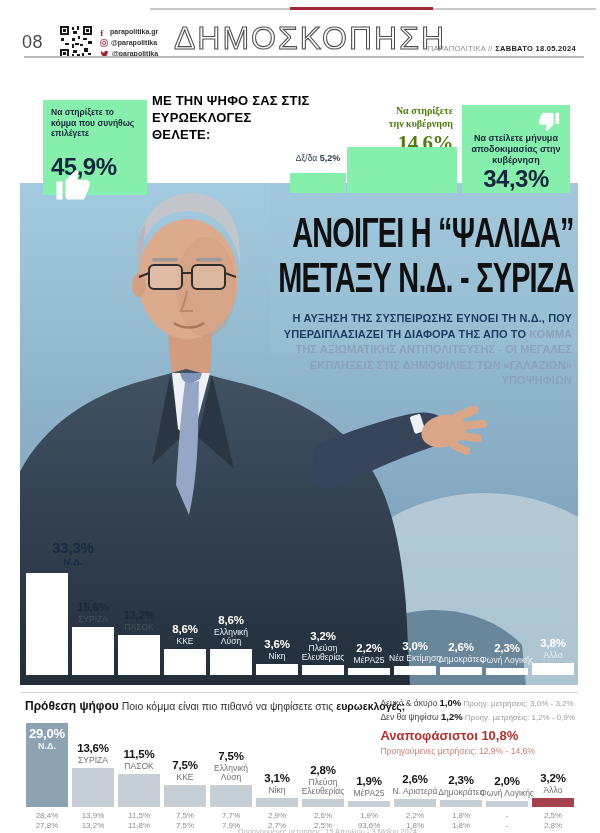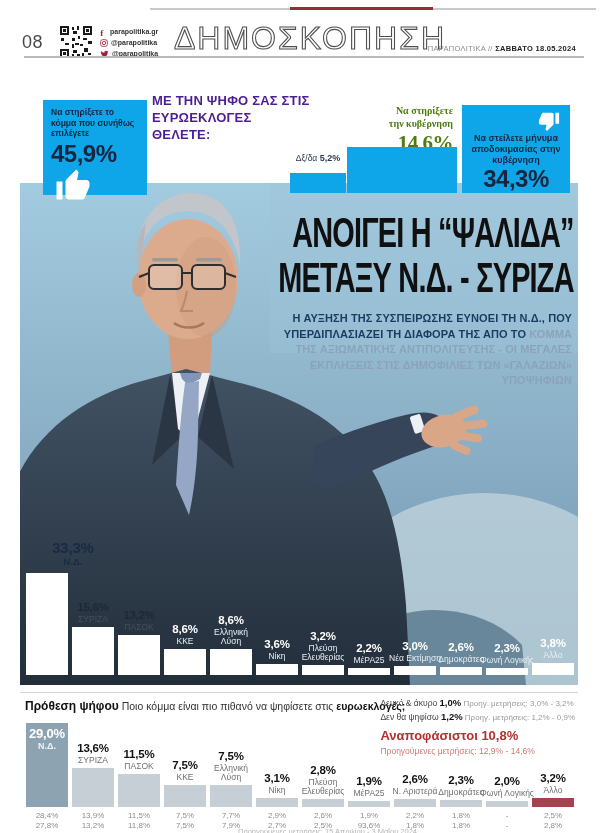--- a/index.html
+++ b/index.html
@@ -16,33 +16,33 @@
   .masthead{position:absolute;left:160px;top:20px;width:300px;text-align:center;
             font-size:32px;letter-spacing:2px;font-weight:400;color:#8f8f8f;}
   @supports (-webkit-text-stroke: 1px black){
     .masthead{color:transparent;-webkit-text-stroke:1.1px #4f4f4f;}
   }
   .dateline{position:absolute;right:24px;top:44px;font-size:7.5px;color:#8a8a8a;letter-spacing:.3px;}
   .dateline b{color:#222;}
   
   .hero{position:absolute;left:20px;top:85px;width:558px;height:600px;}
   .hero svg.photo{position:absolute;left:0;top:98px;width:558px;height:502px;display:block;}
-  .stair{position:absolute;background:#0ea5e9;}
+  .stair{position:absolute;background:#86efac;}
   .box-usual{left:23px;top:15px;width:104px;height:95px;padding:7px 8px;box-sizing:border-box;}
   .box-usual .lbl{font-size:8.5px;font-weight:700;color:#16263e;line-height:1.25;}
-  .box-usual .val{font-size:24px;font-weight:700;color:#16263e;margin-top:1px;letter-spacing:-.5px;}
+  .box-usual .val{font-size:24px;font-weight:700;color:#16263e;margin-top:14px;letter-spacing:-.5px;}
   .thumb-up{position:absolute;left:12px;top:68px;}
   .step-low{left:270px;top:88px;width:56px;height:20px;}
   .step-mid{left:327px;top:62px;width:110px;height:46px;}
   .step-tall{left:442px;top:20px;width:108px;height:88px;padding:5px 8px;box-sizing:border-box;text-align:center;}
   .step-tall .lbl{font-size:9px;font-weight:700;color:#16263e;line-height:1.2;margin-top:1px;}
   .step-tall .val{font-size:24px;font-weight:700;color:#16263e;letter-spacing:-.5px;}
   .step-tall .ticon{text-align:right;padding-right:2px;height:22px;}
   .hero-q{position:absolute;left:132px;top:8px;width:160px;font-size:13px;font-weight:700;
-          color:#4c1d95;line-height:1.3;letter-spacing:.2px;}
+          color:#000000;line-height:1.3;letter-spacing:.2px;}
   .dk{position:absolute;left:266px;top:68px;width:64px;text-align:center;font-size:8.5px;color:#2c3a4e;}
   .dk b{font-size:9px;}
   .gov{position:absolute;left:327px;top:20px;width:106px;text-align:right;color:#4d7c0f;font-family:Liberation Serif, serif;}
   .gov .lbl{font-size:10px;font-weight:700;line-height:1.25;}
   .gov .val{font-size:21px;font-weight:700;letter-spacing:-.5px;margin-top:1px;}
   .headline{position:absolute;right:4px;top:126px;text-align:right;color:#101010;
             font-weight:700;font-size:37px;line-height:1.06;letter-spacing:-1px;white-space:nowrap;
             transform:scale(.78,1.14);transform-origin:100% 0;}
   .deck{position:absolute;right:6px;top:226px;width:300px;text-align:right;
         font-size:11px;font-weight:700;line-height:1.42;letter-spacing:.1px;}

